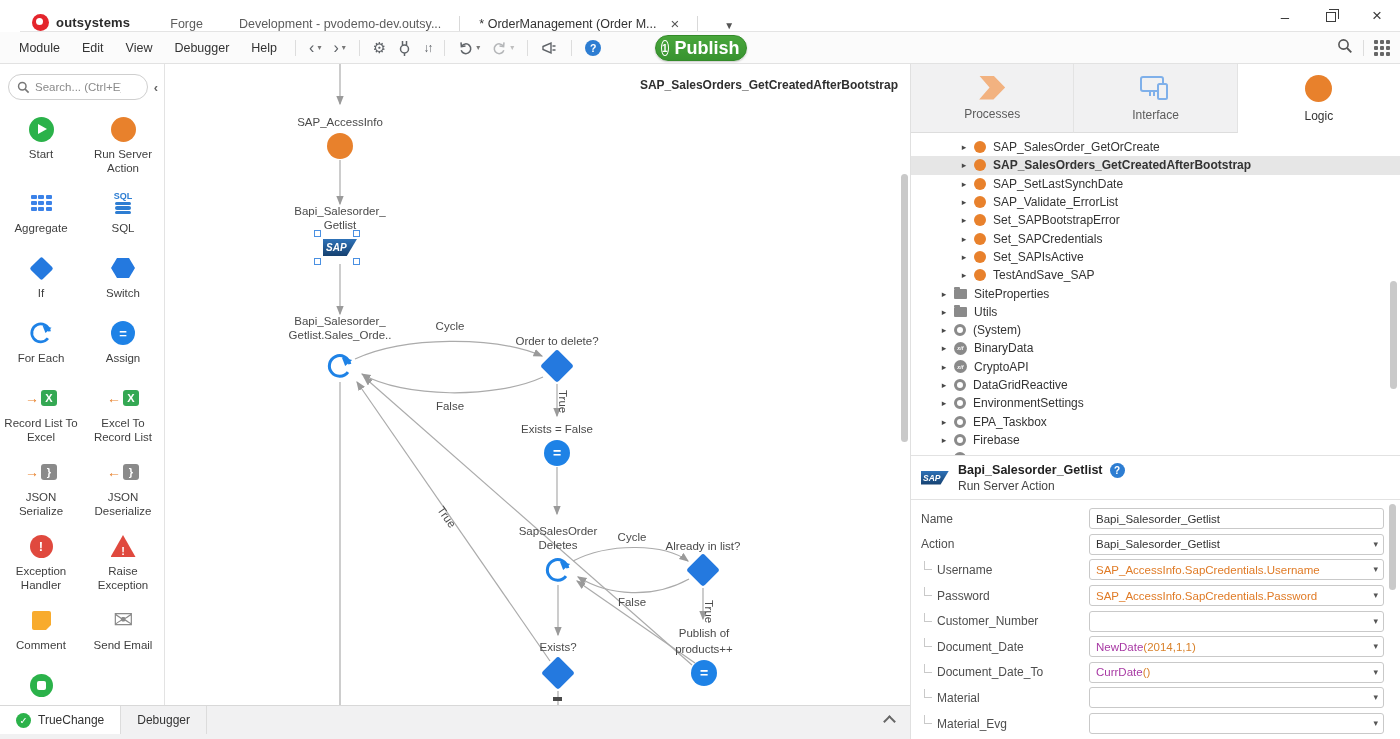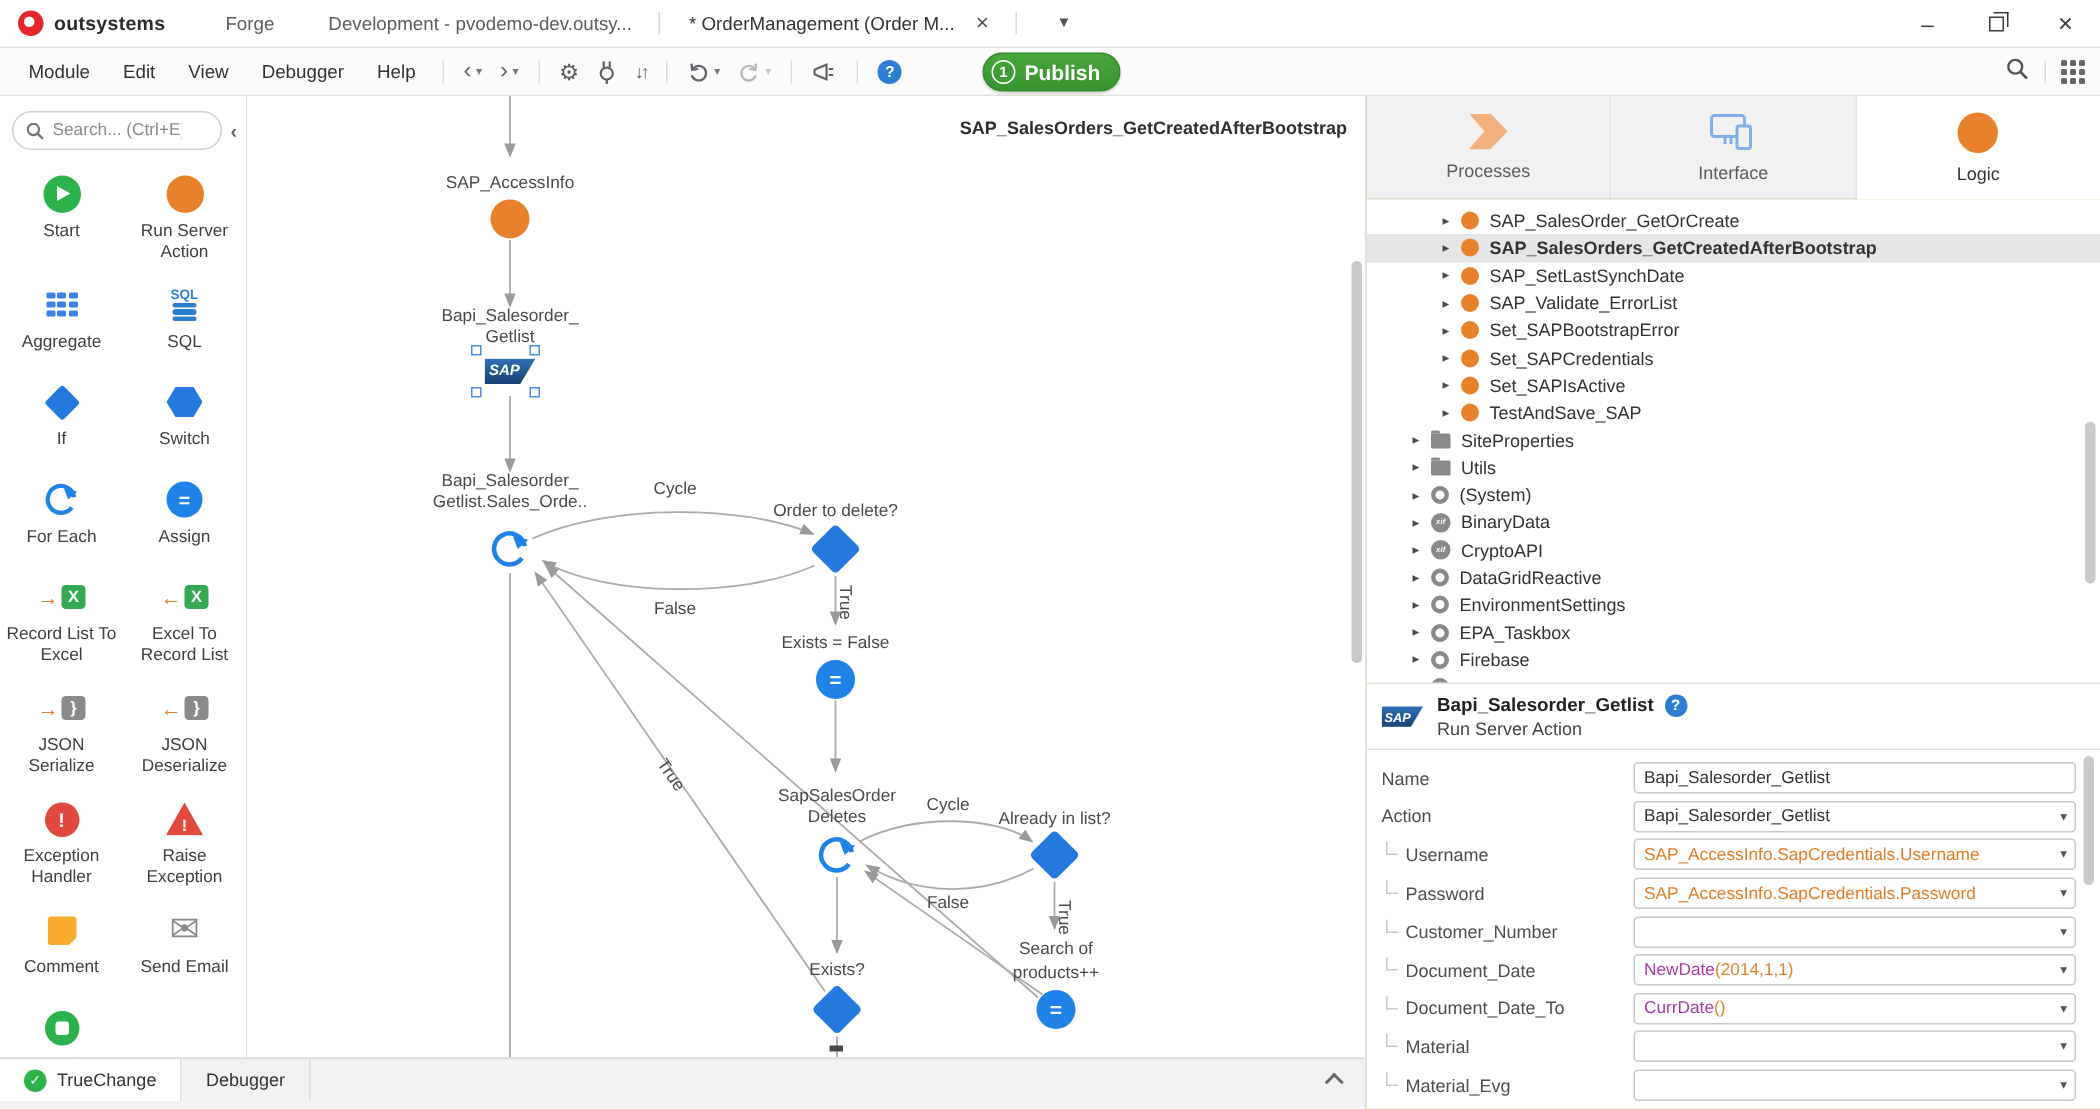--- a/index.html
+++ b/index.html
@@ -1,19 +1,19 @@
 <!DOCTYPE html>
 <html><head>
 <meta charset="utf-8">
 <style>
   * { margin:0; padding:0; box-sizing:border-box; }
   html,body { width:1400px; height:739px; overflow:hidden; font-family:"Liberation Sans","DejaVu Sans",sans-serif; background:#fff; color:#333; }
 
   
-  .titlebar { height:32px; background:#fff; border-bottom:1px solid #E4E4E4; display:flex; align-items:center; position:relative; }
+  .titlebar { height:32px; background:#fff; border-bottom:1px solid #E4E4E4; display:flex; align-items:flex-end; position:relative;margin-left:20px; }
   .brand { display:flex; align-items:center; gap:7px; padding:0 22px 0 12px; }
   .logo-dot { width:17px; height:17px; border-radius:50%; background:#E4252C; position:relative; }
   .logo-dot::after { content:""; position:absolute; left:4px; top:4px; width:7px; height:7px; border-radius:50%; background:#fff; }
   .brand-name { font-size:13px; font-weight:700; color:#2b2b2b; letter-spacing:.2px; }
   .doc-tab { display:flex; align-items:center; padding:0 18px; font-size:12.5px; color:#5c5c5c; }
   .doc-tab.active { border-left:1px solid #D9D9D9; border-right:1px solid #D9D9D9; color:#333; gap:14px;padding-left:19px; }
   .tab-close { font-size:15px; color:#555; line-height:1; }
   .tabs-caret { display:flex; align-items:center; padding:0 26px; color:#555; font-size:10px; }
   .win-controls { position:absolute; right:0; top:0; height:32px; display:flex; align-items:center; gap:0; }
   .win-btn { width:46px; text-align:center; font-size:15px; color:#3c3c3c; }
@@ -26,21 +26,21 @@
   .tb-sep { width:1px; height:16px; background:#DDD; margin:0 7px; }
   .tb-ico { color:#5F6368; font-size:14px; padding:0 6px; display:flex; align-items:center; gap:3px; }
   .tb-ico .dd { font-size:8px; color:#777; }
   .tb-ico.disabled { opacity:.45; }
   .chev { font-size:16px; line-height:1; }
   .gear { font-size:15px; }
   .updown { font-size:12px; letter-spacing:-2px; }
   .help-circ { width:16px; height:16px; border-radius:50%; background:#2D7DD2; color:#fff; font-size:10.5px; font-weight:700; display:flex; align-items:center; justify-content:center; }
   .publish-btn { position:absolute; left:655px; top:3px; width:92px; height:26px; border-radius:14px; background:linear-gradient(#48A63B,#389330); border:1px solid #338A29; display:flex; align-items:center; gap:6px; padding:0 10px 0 5px; box-shadow:0 1px 2px rgba(0,0,0,.2); }
   .pub-count { width:16px; height:16px; border-radius:50%; border:1.7px solid #fff; color:#fff; font-size:10px; font-weight:700; display:flex; align-items:center; justify-content:center; }
-  .pub-label { color:#fff; font-size:14px; font-weight:700; }
+  .pub-label { color:#fff; font-size:18px; font-weight:700; }
   .menubar-right { position:absolute; right:10px; top:0; height:32px; display:flex; align-items:center; gap:10px; }
   .vline { width:1px; height:16px; background:#DDD; }
   .grid9 { display:grid; grid-template-columns:repeat(3,4px); grid-gap:2px; }
   .grid9 i { width:4px; height:4px; background:#666; border-radius:1px; }
 
   
   .main { display:flex; height:675px; }
   .leftcol { width:910px; display:flex; flex-direction:column; }
   .workrow { display:flex; height:641px; }
 
@@ -90,21 +90,21 @@
   .nd-circ-o { width:26px; height:26px; border-radius:50%; background:#E8812C; }
   .nd-assign { width:26px; height:26px; border-radius:50%; background:#1E82E6; color:#fff; font-weight:700; font-size:14px; display:flex; align-items:center; justify-content:center; }
   .nd-dmd { width:24px; height:24px; background:#2479DF; transform:rotate(45deg); border-radius:3px; }
   .sap-logo { background:linear-gradient(#2E72B8,#15406F); clip-path:polygon(0 0,100% 0,70% 100%,0 100%); color:#fff; font-style:italic; font-weight:700; display:flex; align-items:center; }
   .sap-lg { width:34px; height:17px; font-size:10px; padding-left:3px; }
   .handle { position:absolute; width:7px; height:7px; background:#fff; border:1.4px solid #4A90E2; }
   .bottom-dash { position:absolute; left:388px; top:633px; width:9px; height:4px; background:#4a4a4a; }
   .cv-scroll { position:absolute; right:2px; top:110px; width:7px; height:268px; background:#C9C9C9; border-radius:4px; }
 
   
-  .rightpanel { width:490px; background:#84cc16; border-left:1px solid #E0E0E0; display:flex; flex-direction:column; }
+  .rightpanel { width:490px; background:#f9a8d4; border-left:1px solid #E0E0E0; display:flex; flex-direction:column; }
   .rp-tabs { height:69px; display:flex; background:#F1F1F2; }
   .rp-tab { flex:1; display:flex; flex-direction:column; align-items:center; justify-content:center; gap:7px; border-right:1px solid #E3E3E3; border-bottom:1px solid #DDD; font-size:12px; color:#5c5c5c; }
   .rp-tab:last-child { border-right:none; }
   .rp-tab.active { background:#fff; border-bottom:none; color:#333; }
   .ico-processes { width:26px; height:24px; background:#F2B280; clip-path:polygon(0 0,55% 0,100% 50%,55% 100%,0 100%,40% 50%); }
   .ico-logic { width:27px; height:27px; border-radius:50%; background:#E8812C; }
   .ico-data { display:grid; grid-template-columns:repeat(3,7px); grid-gap:1.5px; }
   .ico-data i { width:7px; height:5px; background:#5B9BE6; border-radius:1px; }
   .ico-iface { position:relative; width:30px; height:26px; }
   .ico-iface .mon { position:absolute; left:0; top:1px; width:24px; height:16px; border:2px solid #7FB0EA; border-radius:3px; }
@@ -441,21 +441,21 @@
         <div class="lbl" style="left:392px;top:271px">Order to delete?</div>
         <div class="lbl rot" style="left:404px;top:326px">True</div>
         <div class="lbl" style="left:285px;top:336px">False</div>
         <div class="lbl" style="left:392px;top:359px">Exists = False</div>
         <div class="lbl" style="left:393px;top:461px">SapSalesOrder</div>
         <div class="lbl" style="left:393px;top:475px">Deletes</div>
         <div class="lbl" style="left:467px;top:467px">Cycle</div>
         <div class="lbl" style="left:538px;top:476px">Already in list?</div>
         <div class="lbl rot" style="left:550px;top:536px">True</div>
         <div class="lbl" style="left:467px;top:532px">False</div>
-        <div class="lbl" style="left:539px;top:563px">Search of</div>
+        <div class="lbl" style="left:539px;top:563px">Publish of</div>
         <div class="lbl" style="left:539px;top:579px">products++</div>
         <div class="lbl" style="left:393px;top:577px">Exists?</div>
         <div class="lbl rot55" style="left:280px;top:440px">True</div>
 
         <div class="nd nd-circ-o" style="left:162px;top:69px"></div>
 
         <div class="nd" style="left:158px;top:175px">
           <span class="sap-logo sap-lg">SAP</span>
           <span class="handle" style="left:-9px;top:-9px"></span>
           <span class="handle" style="right:-3px;top:-9px"></span>

